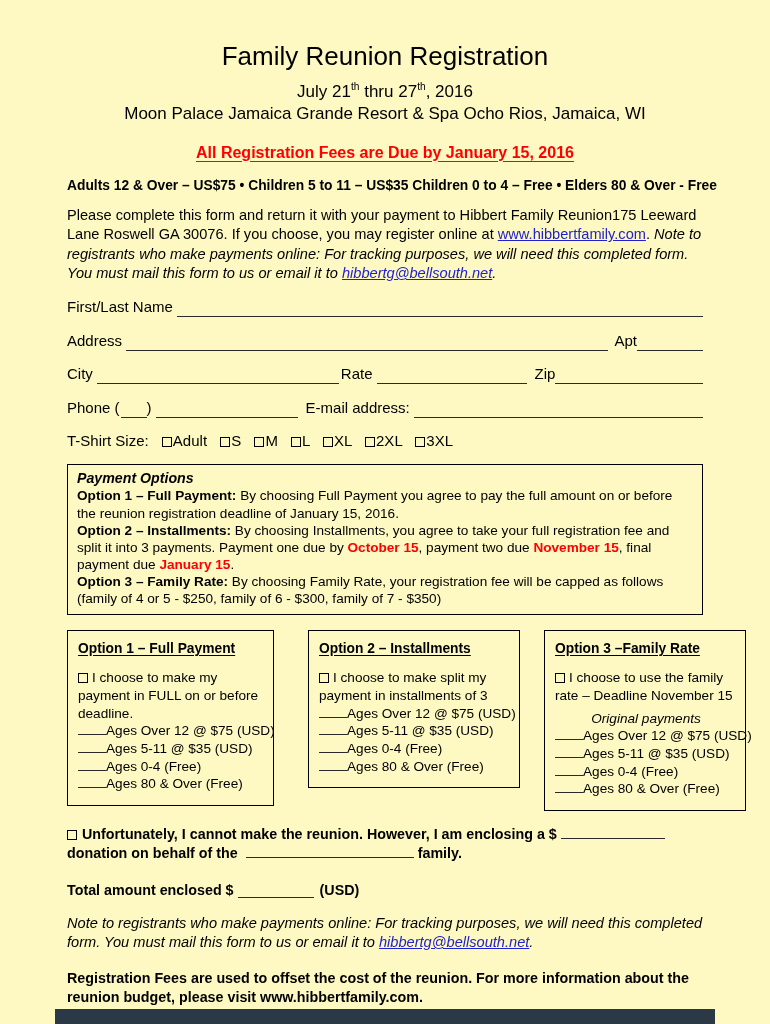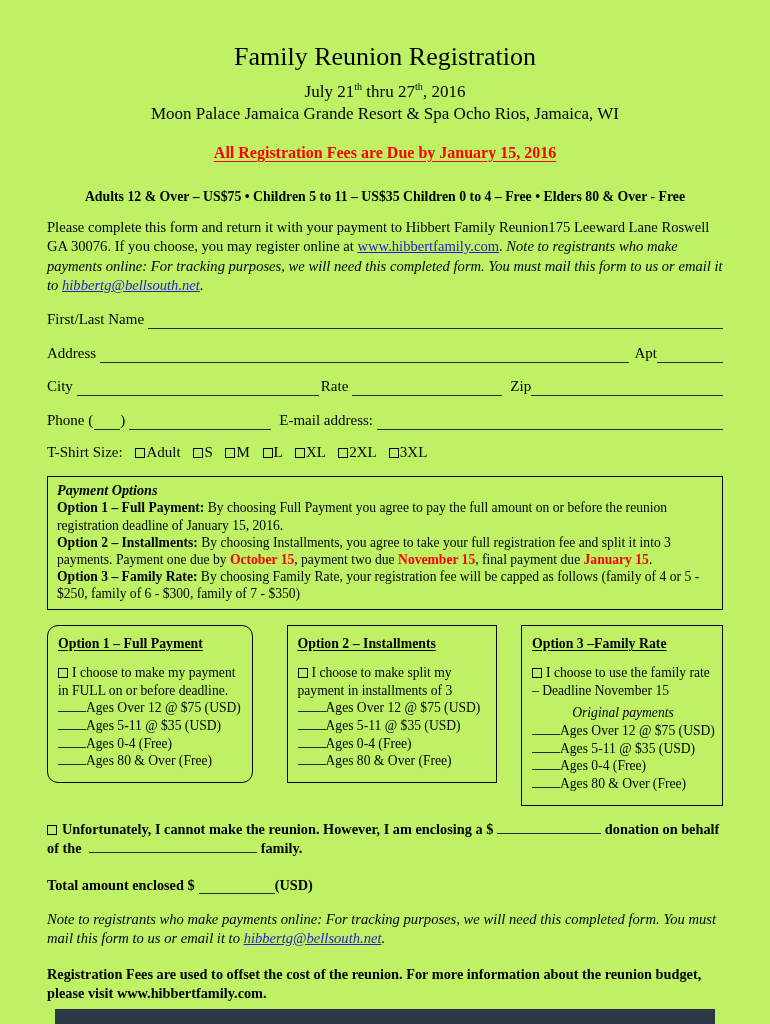--- a/index.html
+++ b/index.html
@@ -1,30 +1,30 @@
 <!DOCTYPE html>
 <html><head>
 <meta charset="utf-8">
 <style>
   * { margin:0; padding:0; box-sizing:border-box; }
   html,body { background:#ffffff; }
   .page {
     position:relative; width:770px; height:1024px; margin:0 auto;
-    background:#bef264; overflow:hidden;
-    font-family:Liberation Serif, serif; color:#000;
-    padding:0 47px;
+    background:#fef9c3; overflow:hidden;
+    font-family:Liberation Sans, sans-serif; color:#000;
+    padding:0 67px;
   }
   .center { text-align:center; }
   .title { margin-top:42px; font-size:26px; line-height:1.15; }
   .dateline { margin-top:9px; font-size:17px; }
   .dateline sup { font-size:60%; vertical-align:super; }
   .venue { margin-top:2px; font-size:17px; }
   .due { margin-top:20px; font-size:16px; font-weight:bold; color:#FF0000;
          text-decoration:underline; text-underline-offset:3px; }
-  .pricing { margin-top:27px; font-size:13.8px; font-weight:bold; white-space:nowrap; }
+  .pricing { margin-top:16px; font-size:13.8px; font-weight:bold; white-space:nowrap; }
   .intro { margin-top:13px; font-size:14.6px; line-height:19.5px; }
   .lnk { color:#2222CC; text-decoration:underline; cursor:pointer; }
   .it { font-style:italic; }
   .frow { display:flex; align-items:flex-end; font-size:15px; margin-top:13.5px; line-height:20px; }
   .frow .lbl { white-space:nowrap; }
   .bl { display:inline-block; border-bottom:1.1px solid #2a2a2a; height:14px; margin-left:4px; }
   .bl.flex { flex:1; }
   .cb { display:inline-block; width:10px; height:10px; border:1.6px solid #000; vertical-align:-1px; }
   .tshirt { margin-top:14px; font-size:15px; }
   .tshirt .opt { margin-left:9px; white-space:nowrap; }
@@ -35,21 +35,21 @@
   .paybox b { font-weight:bold; }
   .reddate { color:#FF0000; font-weight:bold; }
   .boxrow { margin-top:15px; display:flex; align-items:flex-start; }
   .obox { border:1.5px solid #000; padding:9px 8px 12px 10px; font-size:13.6px;
           line-height:1.3; min-height:152px; }
   .obox .oh { font-weight:bold; text-decoration:underline; text-underline-offset:2px; font-size:13.8px; }
   .obox .ocb { margin-top:11px; }
   .obox .ocb .cb { margin-right:4px; }
   .agel { white-space:nowrap; }
   .agel .bl { width:28px; margin-left:0; height:12px; }
-  .obox1 { width:207px;border-radius:11px; }
+  .obox1 { width:207px; }
   .obox2 { width:212px; margin-left:34px; }
   .obox3 { width:202px; margin-left:24px; }
   .orig { text-align:center; font-style:italic; margin-top:5px; }
   .bsec { margin-top:14px; font-size:14.3px; font-weight:bold; line-height:1.32; }
   .bsec .cb { margin-right:5px; }
   .bsec .bl { border-bottom-width:1.4px; }
   .totrow { margin-top:19px; font-size:14.3px; font-weight:bold; display:flex; align-items:flex-end; }
   .totrow .chk { margin-left:62px; }
   .totrow .chk .cb { margin-left:6px; }
   .note { margin-top:16px; font-size:14.6px; font-style:italic; line-height:19.5px; }
@@ -153,21 +153,21 @@
 
   </div>
 
   <div class="bsec">
     <div><span class="cb"></span><span>Unfortunately, I cannot make the reunion. However, I am enclosing a $</span><span class="bl" style="width:104px;"></span><span> donation on behalf of the </span><span class="bl" style="width:168px;"></span><span> family.</span></div>
   </div>
 
   <div class="totrow">
     <span>Total amount enclosed $</span>
     <span class="bl" style="width:76px; border-bottom-width:1.4px;"></span>
-    <span style="margin-left:0;">(USD)</span>
+    <span style="margin-left:6px;">(USD)</span>
   </div>
 
   <div class="note"><span>Note to registrants who make payments online: For tracking purposes, we will need this completed form. You must mail this form to us or email it to </span><span class="lnk">hibbertg@bellsouth.net</span><span>.</span></div>
 
   <div class="fees">Registration Fees are used to offset the cost of the reunion. For more information about the reunion budget, please visit www.hibbertfamily.com.</div>
 
   <div class="botbar"></div>
 
 </div>
 

